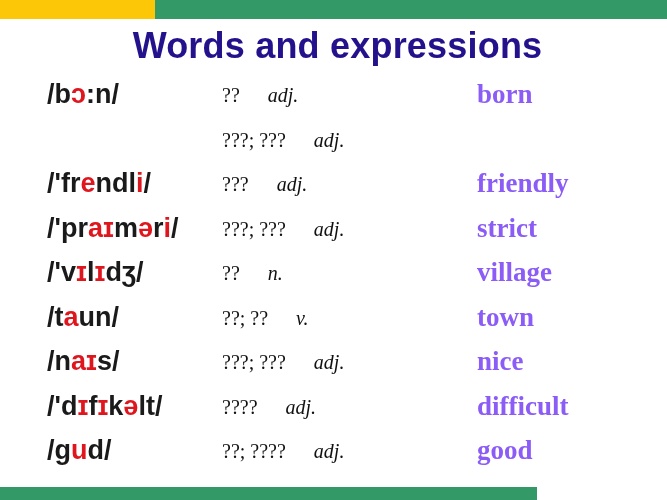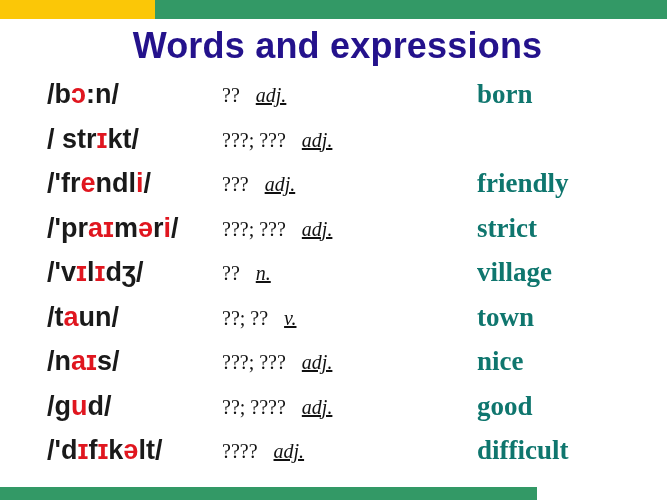--- a/index.html
+++ b/index.html
@@ -95,33 +95,32 @@
     top: 2px;
     width: 240px;
     font-family: "Liberation Serif", serif;
     font-size: 20px;
     color: #111111;
     white-space: nowrap;
     line-height: 30px;
   }
   .col-mean .pos {
     font-style: italic;
-    margin-left: 16px;
-    text-decoration: underline;
+    margin-left: 28px;
   }
 
   .col-word {
     position: absolute;
     left: 477px;
     top: -1px;
     width: 190px;
     font-family: "Liberation Serif", serif;
     font-weight: bold;
     font-size: 27px;
-    color: #0f766e;
+    color: #8b5cf6;
     white-space: nowrap;
     line-height: 34px;
   }
 </style>
 </head>
 <body>
 
 <div id="slide">
 
   <div class="topbar topbar-yellow"></div>
@@ -129,21 +128,20 @@
 
   <div class="title">Words and expressions</div>
 
   <div class="rows">
       <div class="row">
         <div class="col-phon"><span>/b</span><span class="hl">ɔ</span><span>:n/</span></div>
         <div class="col-mean"><span>??</span><span class="pos">adj.</span></div>
         <div class="col-word">born</div>
       </div>
       <div class="row">
-        <div class="col-phon"><span>/ str</span><span class="hl">ɪ</span><span>kt/</span></div>
         <div class="col-mean"><span>???; ???</span><span class="pos">adj.</span></div>
       </div>
       <div class="row">
         <div class="col-phon"><span>/'fr</span><span class="hl">e</span><span>ndl</span><span class="hl">i</span><span>/</span></div>
         <div class="col-mean"><span>???</span><span class="pos">adj.</span></div>
         <div class="col-word">friendly</div>
       </div>
       <div class="row">
         <div class="col-phon"><span>/'pr</span><span class="hl">aɪ</span><span>m</span><span class="hl">ə</span><span>r</span><span class="hl">i</span><span>/</span></div>
         <div class="col-mean"><span>???; ???</span><span class="pos">adj.</span></div>
@@ -158,26 +156,26 @@
         <div class="col-phon"><span>/t</span><span class="hl">a</span><span>un/</span></div>
         <div class="col-mean"><span>??; ??</span><span class="pos">v.</span></div>
         <div class="col-word">town</div>
       </div>
       <div class="row">
         <div class="col-phon"><span>/n</span><span class="hl">aɪ</span><span>s/</span></div>
         <div class="col-mean"><span>???; ???</span><span class="pos">adj.</span></div>
         <div class="col-word">nice</div>
       </div>
       <div class="row">
+        <div class="col-phon"><span>/'d</span><span class="hl">ɪ</span><span>f</span><span class="hl">ɪ</span><span>k</span><span class="hl">ə</span><span>lt/</span></div>
+        <div class="col-mean"><span>????</span><span class="pos">adj.</span></div>
+        <div class="col-word">difficult</div>
+      </div>
+      <div class="row">
         <div class="col-phon"><span>/g</span><span class="hl">u</span><span>d/</span></div>
         <div class="col-mean"><span>??; ????</span><span class="pos">adj.</span></div>
         <div class="col-word">good</div>
-      </div>
-      <div class="row">
-        <div class="col-phon"><span>/'d</span><span class="hl">ɪ</span><span>f</span><span class="hl">ɪ</span><span>k</span><span class="hl">ə</span><span>lt/</span></div>
-        <div class="col-mean"><span>????</span><span class="pos">adj.</span></div>
-        <div class="col-word">difficult</div>
       </div>
     </div>
 
   <div class="bottombar-green"></div>
 
 </div>
 
 </body></html>

